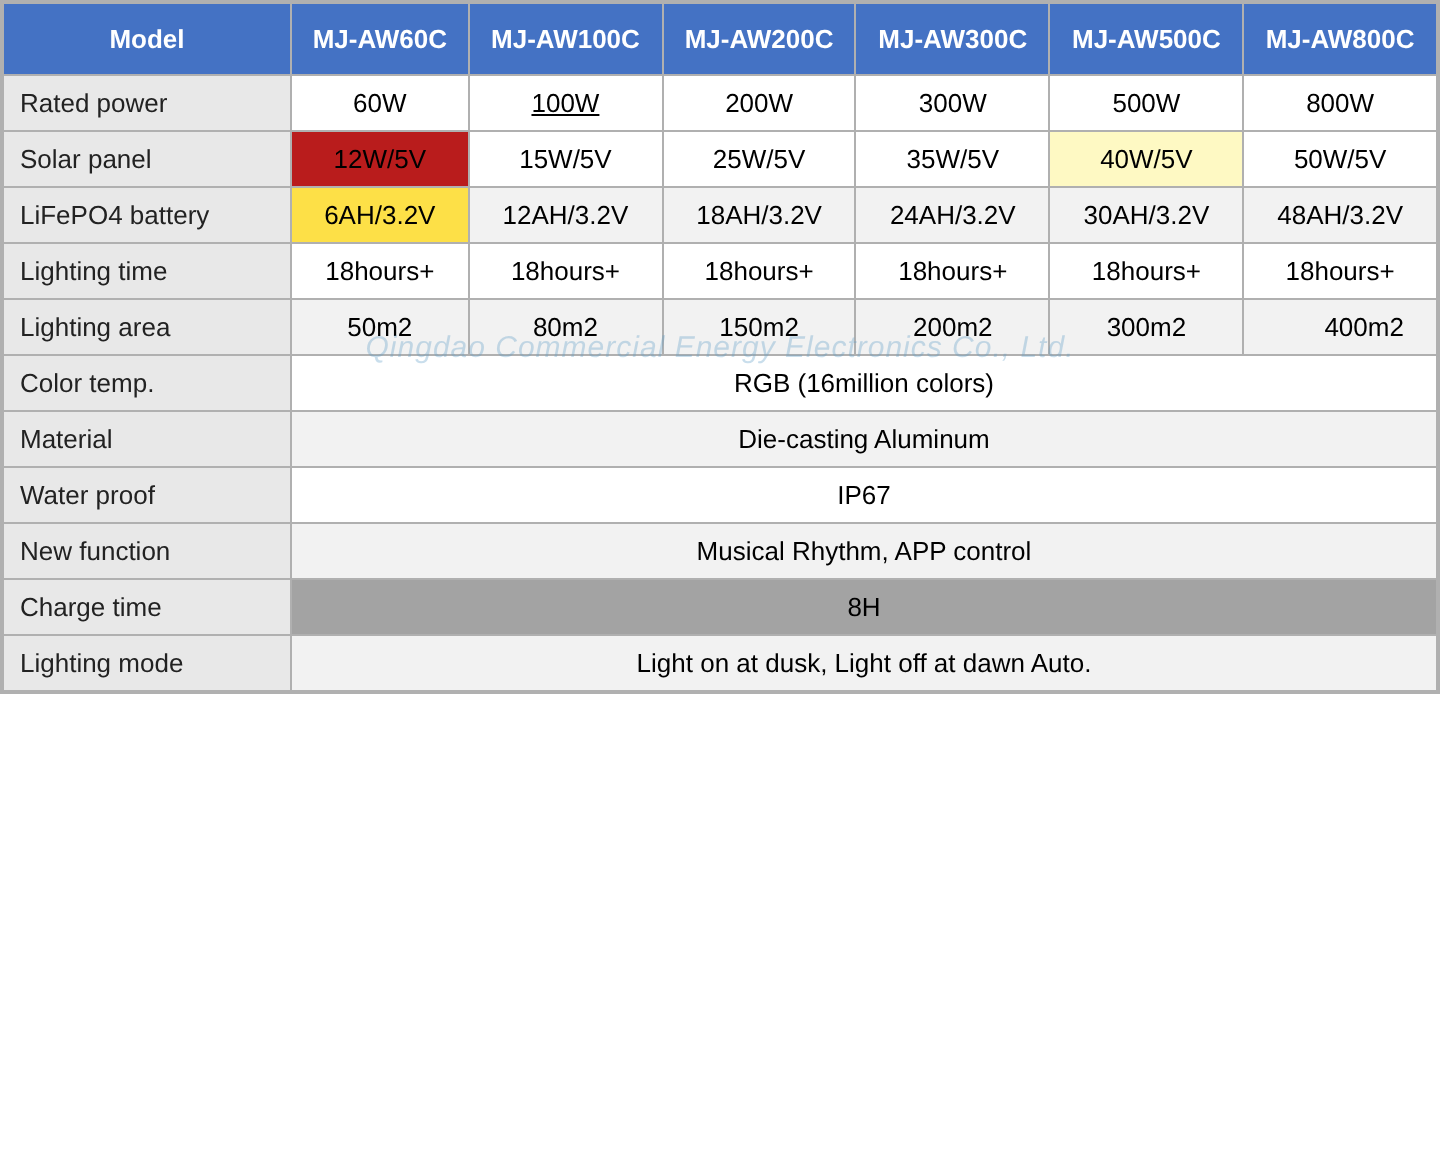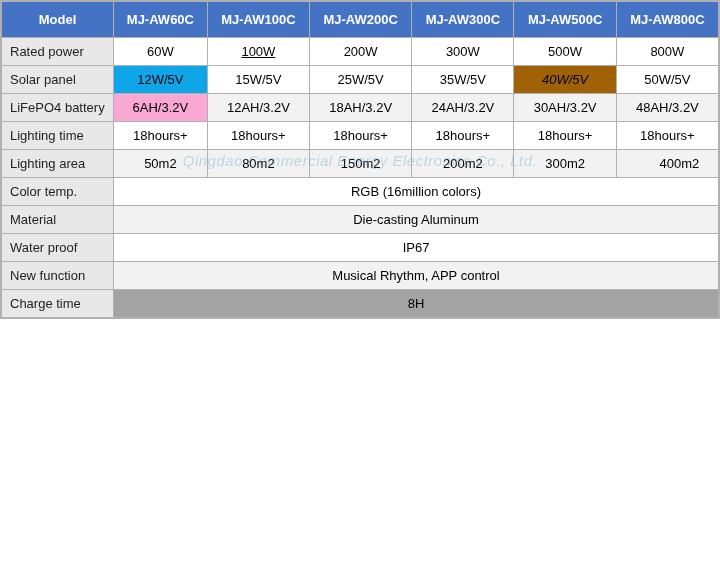--- a/index.html
+++ b/index.html
@@ -32,21 +32,21 @@
       color: #fff;
       font-weight: bold;
       font-size: 13px;
       padding: 10px 6px;
     }
     .row-label {
       text-align: left;
       background-color: #f2f2f2;
       font-size: 13px;
       color: #222;
-      width: 112px;
+      width: 144px;
     }
     tr:nth-child(odd) td:not(.row-label) {
       background-color: #ffffff;
     }
     tr:nth-child(even) td:not(.row-label) {
       background-color: #f9f9f9;
     }
     .row-label {
       background-color: #e8e8e8 !important;
     }
@@ -89,30 +89,30 @@
           <td class="row-label">Rated power</td>
           <td style="background-color: rgb(255, 255, 255);">60W</td>
           <td style="background-color: rgb(255, 255, 255); text-decoration: underline;">100W</td>
           <td style="background-color: rgb(255, 255, 255);">200W</td>
           <td style="background-color: rgb(255, 255, 255);">300W</td>
           <td style="background-color: rgb(255, 255, 255);">500W</td>
           <td style="background-color: rgb(255, 255, 255);">800W</td>
         </tr>
         <tr>
           <td class="row-label">Solar panel</td>
-          <td style="background-color: #0ea5e9;">12W/5V</td>
+          <td style="background-color: #b91c1c;">12W/5V</td>
           <td style="background-color: rgb(255, 255, 255);">15W/5V</td>
           <td style="background-color: rgb(255, 255, 255);">25W/5V</td>
           <td style="background-color: rgb(255, 255, 255);">35W/5V</td>
-          <td style="background-color: #a16207; font-style: italic;">40W/5V</td>
+          <td style="background-color: #fef9c3;">40W/5V</td>
           <td style="background-color: rgb(255, 255, 255);">50W/5V</td>
         </tr>
         <tr>
           <td class="row-label">LiFePO4 battery</td>
-          <td style="background-color: #f9a8d4;">6AH/3.2V</td>
+          <td style="background-color: #fde047;">6AH/3.2V</td>
           <td style="background-color: rgb(242, 242, 242);">12AH/3.2V</td>
           <td style="background-color: rgb(242, 242, 242);">18AH/3.2V</td>
           <td style="background-color: rgb(242, 242, 242);">24AH/3.2V</td>
           <td style="background-color: rgb(242, 242, 242);">30AH/3.2V</td>
           <td style="background-color: rgb(242, 242, 242);">48AH/3.2V</td>
         </tr>
         <tr>
           <td class="row-label">Lighting time</td>
           <td style="background-color: rgb(255, 255, 255);">18hours+</td>
           <td style="background-color: rgb(255, 255, 255);">18hours+</td>
@@ -143,15 +143,19 @@
           <td colspan="6" class="full-span" style="background-color: rgb(255, 255, 255);">IP67</td>
         </tr>
         <tr>
           <td class="row-label">New function</td>
           <td colspan="6" class="full-span" style="background-color: rgb(242, 242, 242);">Musical Rhythm, APP control</td>
         </tr>
         <tr>
           <td class="row-label">Charge time</td>
           <td colspan="6" class="full-span" style="background-color: #a3a3a3;">8H</td>
         </tr>
+        <tr>
+          <td class="row-label">Lighting mode</td>
+          <td colspan="6" class="full-span" style="background-color: rgb(242, 242, 242);">Light on at dusk, Light off at dawn Auto.</td>
+        </tr>
       </tbody>
   </table>
 </div>
 
 </body></html>

